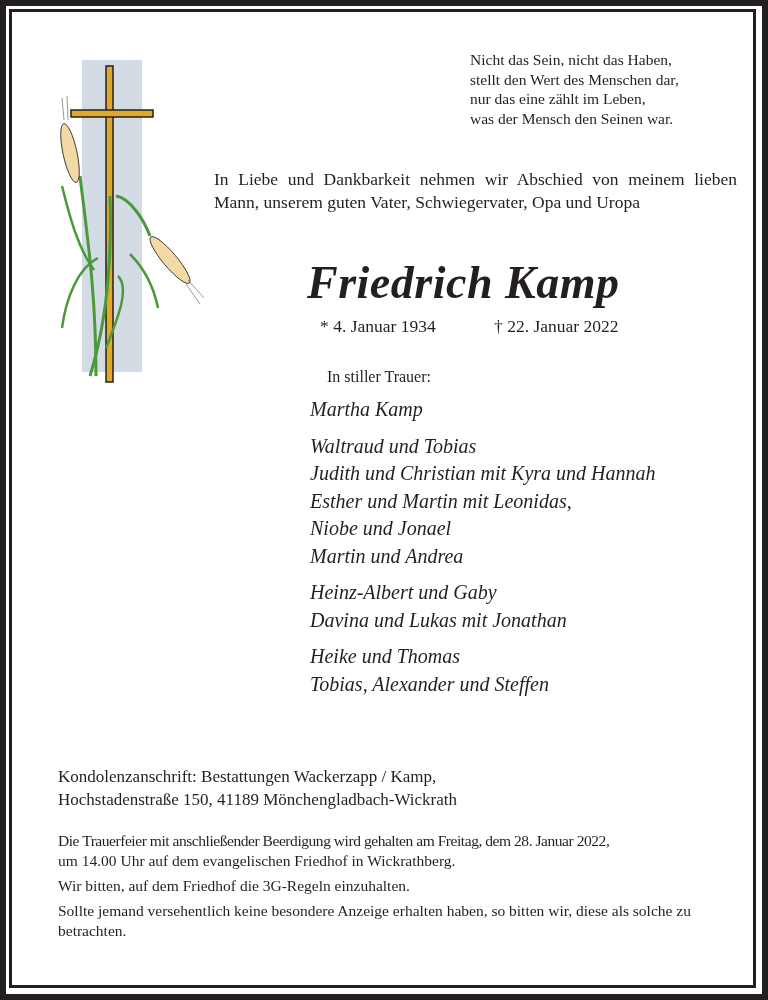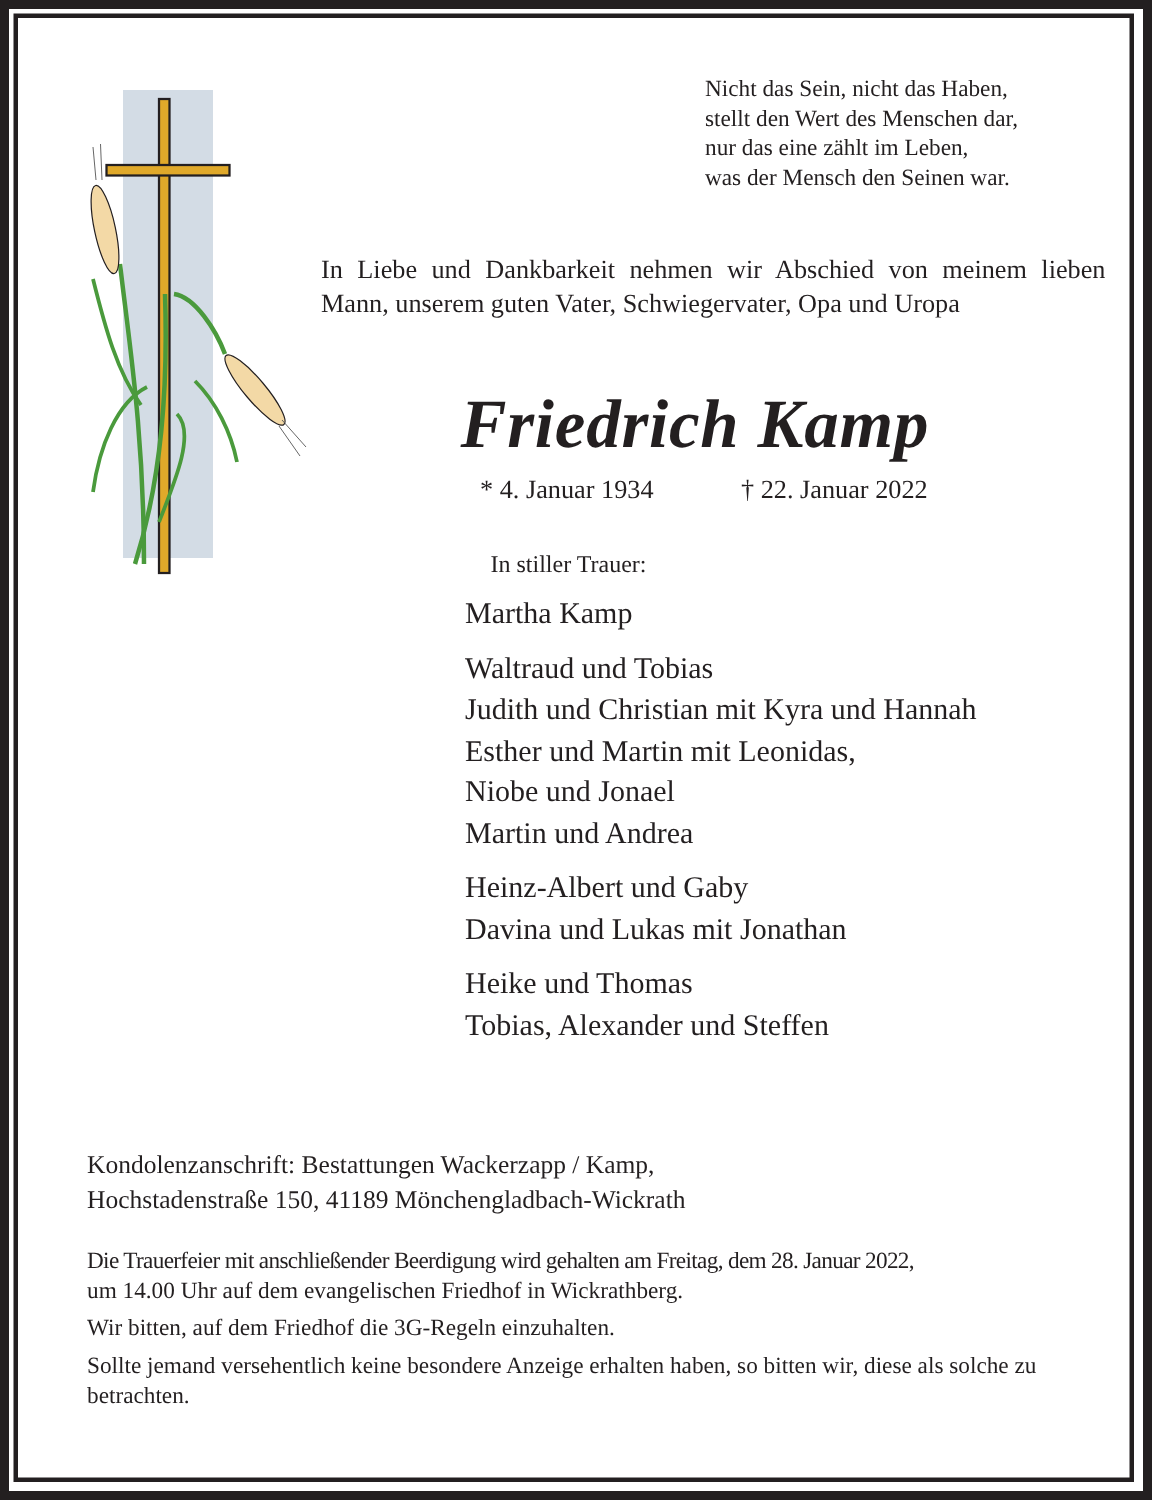--- a/index.html
+++ b/index.html
@@ -10,21 +10,21 @@
   .art { position:absolute; left:58px; top:58px; width:150px; height:330px; }
   .motto { position:absolute; left:470px; top:50px; font-size:15.5px; line-height:19.5px; white-space:pre; }
   .intro { position:absolute; left:214px; top:168px; width:523px; font-size:17.5px; line-height:22.5px; text-align:justify; text-align-last:left; }
   .name { position:absolute; left:307px; top:256px; font-size:46px; font-weight:bold; font-style:italic; letter-spacing:0.5px; white-space:nowrap; }
   .dates { position:absolute; top:316px; font-size:17.5px; white-space:nowrap; }
   .born { left:320px; }
   .died { left:494px; }
   .mourn-label { position:absolute; left:310px; top:368px; font-size:16px;margin-left:17px; }
   .mourners { position:absolute; left:310px; top:396px; font-size:20px; line-height:27.5px; }
   .grp { margin-bottom:9px; }
-  .grp div { white-space:nowrap; }
+  .grp div { white-space:nowrap;font-style:italic; }
   .address { position:absolute; left:58px; top:766px; font-size:17px; line-height:22.5px; white-space:nowrap; }
   .info { position:absolute; left:58px; top:831px; width:660px; font-size:15.5px; line-height:20px; }
   .info p { margin:0 0 5px 0; }
   .info .tight { letter-spacing:-0.45px; white-space:nowrap; }
 </style>
 </head>
 <body>
 
 <div class="frame-gap"></div>
 <div class="frame-inner"></div>

